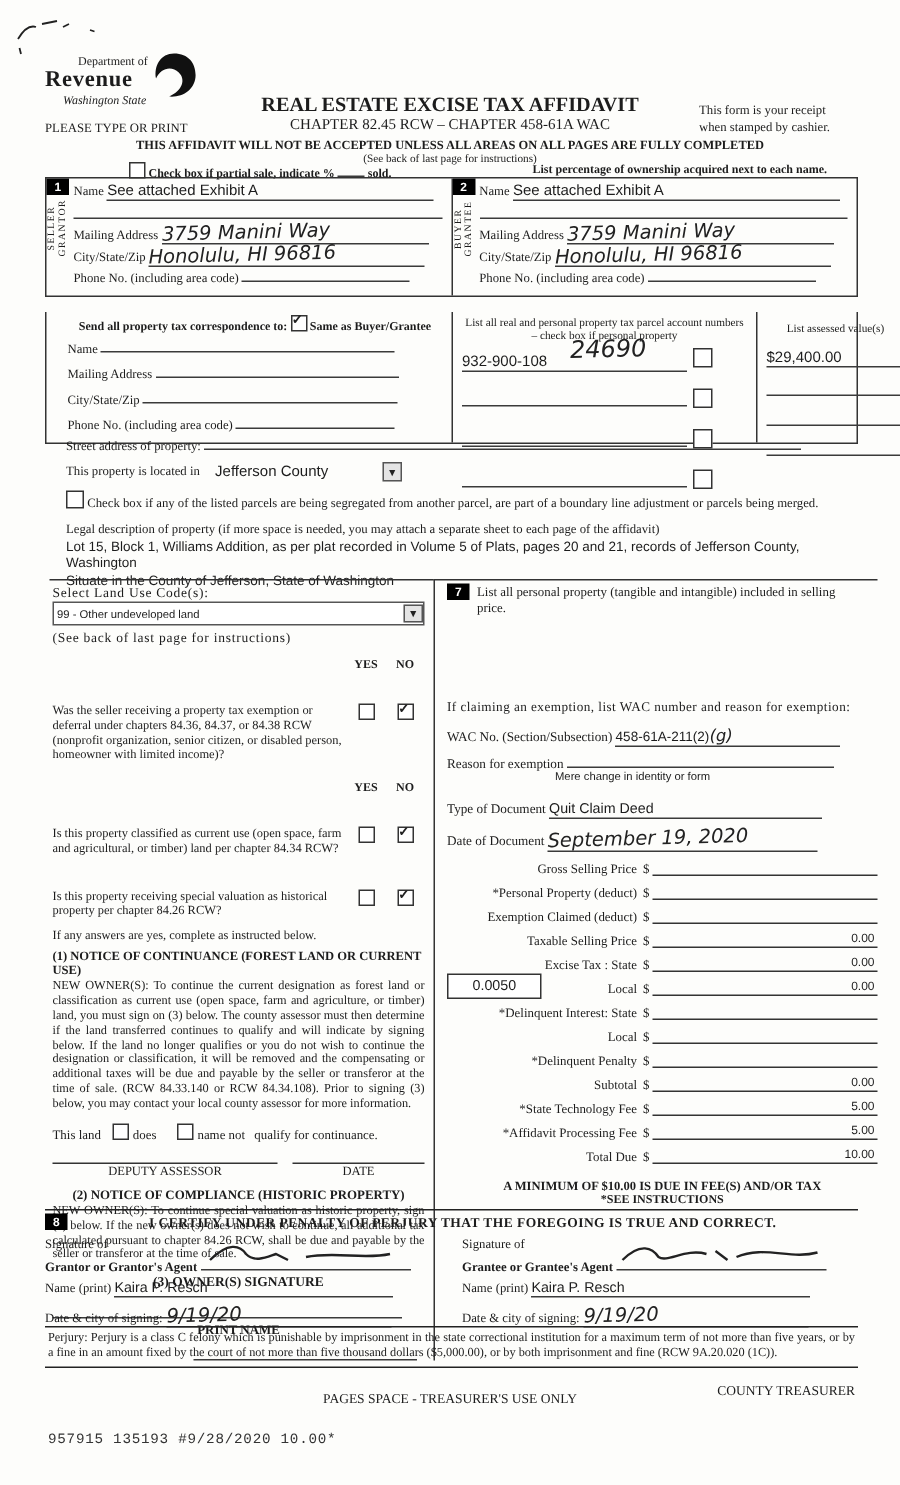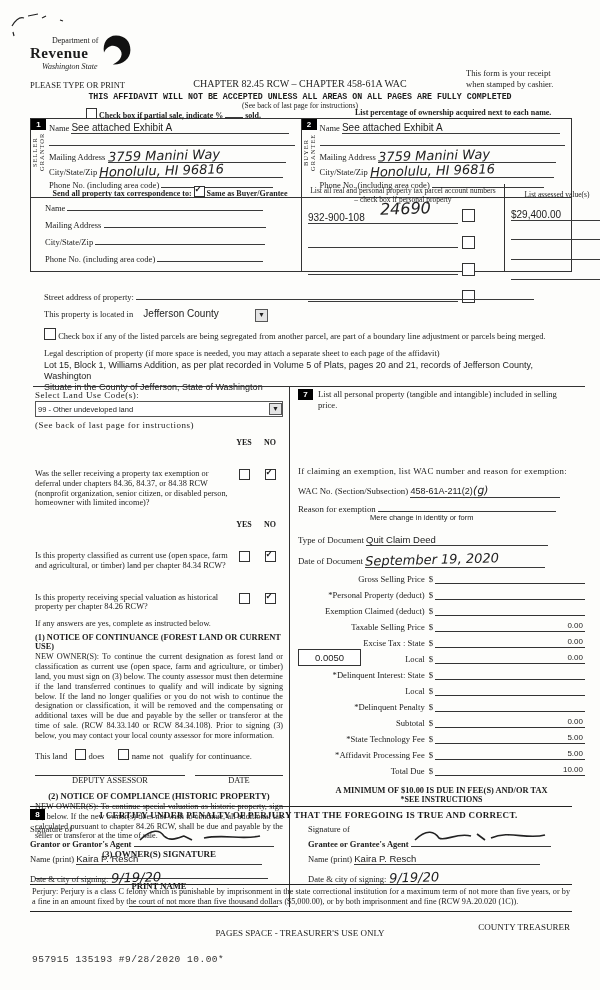--- a/index.html
+++ b/index.html
@@ -51,27 +51,28 @@
         <div class="small" style="padding-left:22px;">Department of</div>
         <div class="b" style="font-size:15px;letter-spacing:0.5px;">Revenue</div>
         <div class="small" style="font-style:italic;padding-left:12px;">Washington State</div>
       </div>
       <svg width="32" height="32" viewBox="0 0 40 40" style="margin-left:2px;margin-top:-2px;">
         <path d="M20 2 C32 2 38 10 38 20 C38 32 27 39 16 38 C27 33 30 24 24 18 C18 12 9 14 5 23 C3 12 9 2 20 2 Z" fill="#111"></path>
       </svg>
     </div>
   </div>
 
+  <div class="abs b" style="left:130px;top:62px;width:340px;text-align:center;font-size:13.5px;">REAL ESTATE EXCISE TAX AFFIDAVIT</div>
   <div class="abs" style="left:130px;top:78px;width:340px;text-align:center;font-size:10px;">CHAPTER 82.45 RCW – CHAPTER 458-61A WAC</div>
   <div class="abs lbl" style="left:30px;top:80px;">PLEASE TYPE OR PRINT</div>
   <div class="abs lbl" style="left:466px;top:68px;width:110px;line-height:1.25;">
     <span>This form is your receipt</span><br>
     <span>when stamped by cashier.</span>
   </div>
-  <div class="abs b" style="left:0;top:92px;width:600px;text-align:center;font-size:8.3px;font-family:Liberation Mono, monospace;">THIS AFFIDAVIT WILL NOT BE ACCEPTED UNLESS ALL AREAS ON ALL PAGES ARE FULLY COMPLETED</div>
+  <div class="abs b" style="left:0;top:92px;width:600px;text-align:center;font-size:8.3px;">THIS AFFIDAVIT WILL NOT BE ACCEPTED UNLESS ALL AREAS ON ALL PAGES ARE FULLY COMPLETED</div>
   <div class="abs tiny" style="left:0;top:101px;width:600px;text-align:center;">(See back of last page for instructions)</div>
   <div class="abs small b" style="left:86px;top:108px;">
     <span class="cb"></span>
     <span>Check box if partial sale, indicate %</span>
     <span class="ul" style="display:inline-block;width:18px;"></span>
     <span>sold.</span>
   </div>
   <div class="abs small b" style="left:355px;top:108px;">List percentage of ownership acquired next to each name.</div>
 
   <div class="abs party-box" style="left:30px;top:118px;width:542px;height:80px;">
@@ -106,21 +107,21 @@
         <div class="lbl" style="margin-top:2px;"><span>Mailing Address</span>
           <span class="ul" style="display:inline-block;width:178px;height:14px;"><span class="hw">3759 Manini Way</span></span></div>
         <div class="lbl"><span>City/State/Zip</span>
           <span class="ul" style="display:inline-block;width:184px;height:14px;"><span class="hw">Honolulu, HI 96816</span></span></div>
         <div class="lbl" style="margin-top:2px;"><span>Phone No. (including area code)</span>
           <span class="ul" style="display:inline-block;width:112px;"></span></div>
       </div>
     </div>
   </div>
 
-  <div class="abs" style="left:30px;top:184px;width:542px;height:88px;border:1px solid #333;border-top:none;display:flex;box-sizing:border-box;">
+  <div class="abs" style="left:30px;top:208px;width:542px;height:88px;border:1px solid #333;border-top:none;display:flex;box-sizing:border-box;">
     <div style="flex:0 0 250px;padding:2px 6px 0 14px;border-right:1px solid #333;">
       <div class="small b" style="text-align:center;">
         <span>Send all property tax correspondence to:</span>
         <span class="cb checked"></span>
         <span>Same as Buyer/Grantee</span>
       </div>
       <div class="lbl" style="margin-top:5px;"><span>Name</span>
         <span class="ul" style="display:inline-block;width:196px;"></span></div>
       <div class="lbl" style="margin-top:7px;"><span>Mailing Address</span>
         <span class="ul" style="display:inline-block;width:162px;"></span></div>

